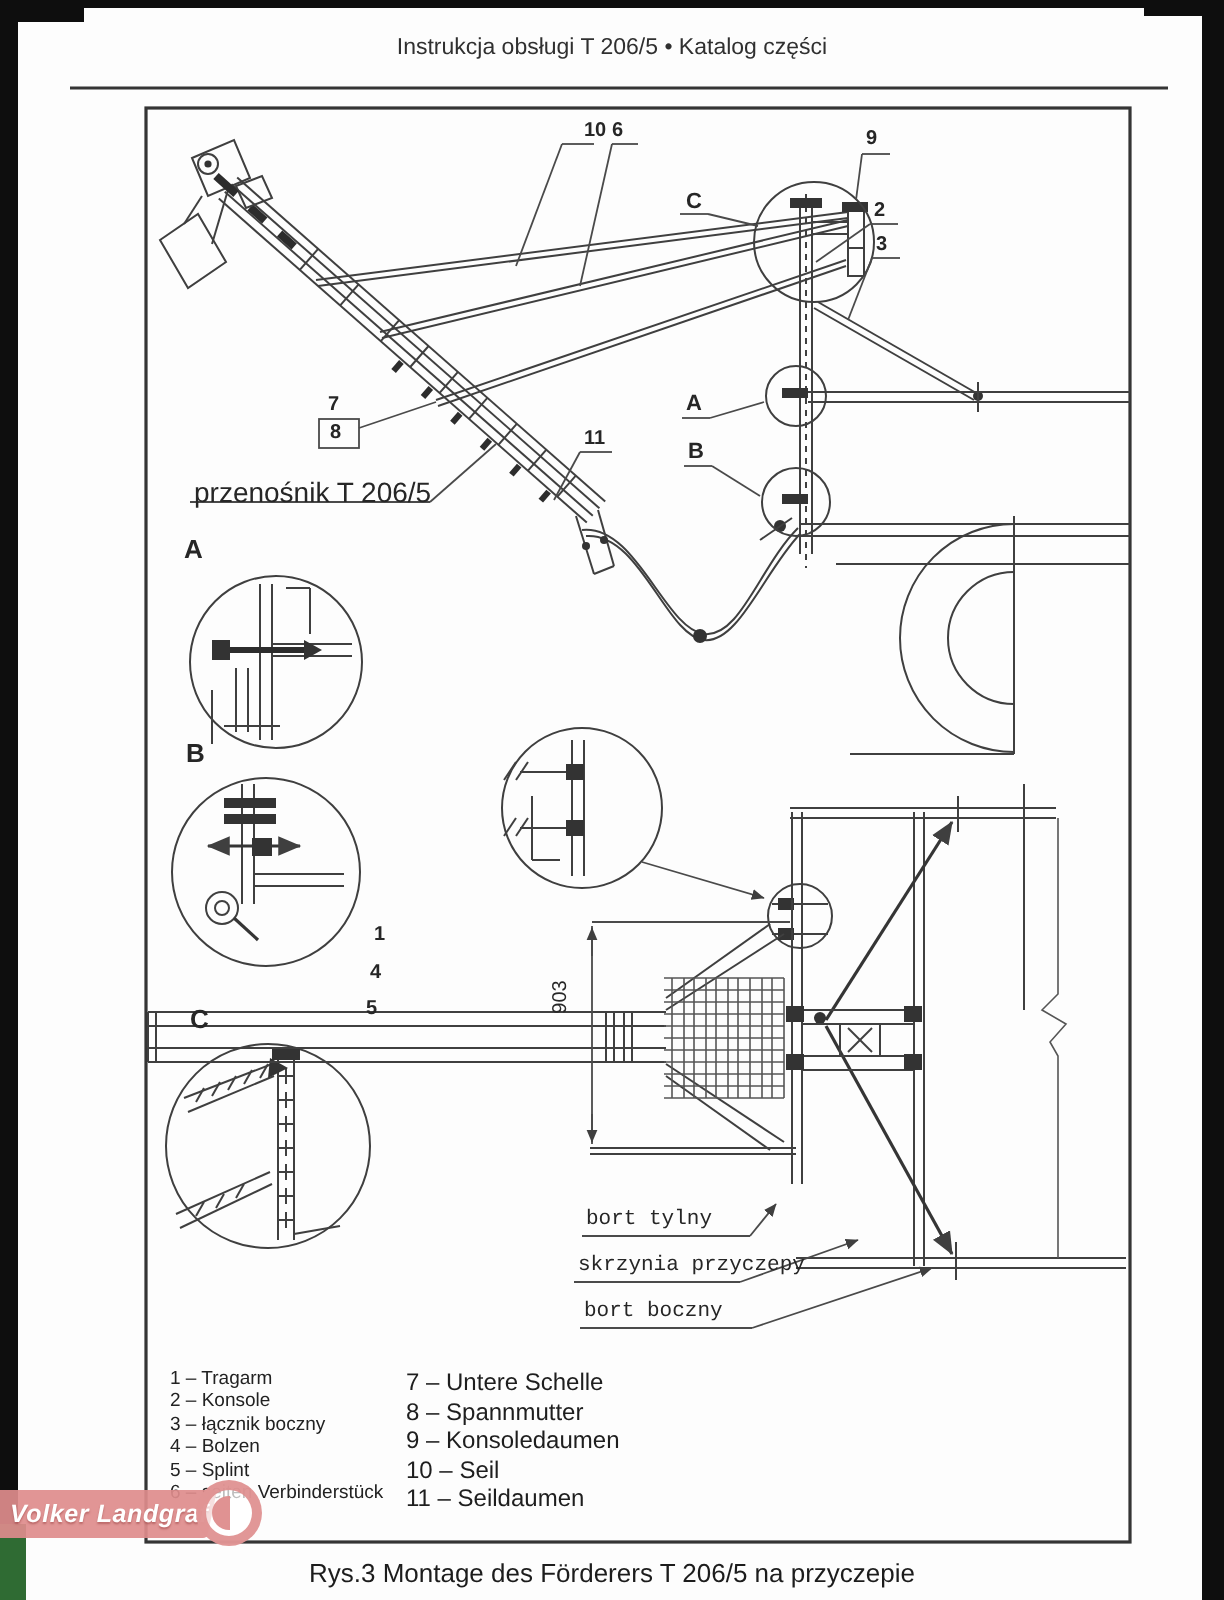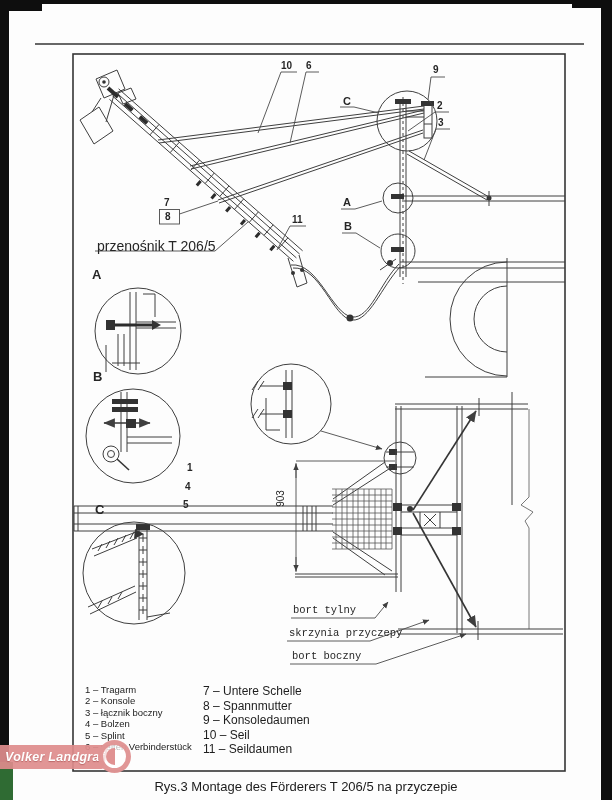--- a/index.html
+++ b/index.html
@@ -46,20 +46,21 @@
 
 <div id="page">
 
   <div class="band" style="left:0;top:0;width:9px;height:800px;"></div>
   <div class="band" style="left:601px;top:0;width:11px;height:800px;"></div>
   <div class="band" style="left:0;top:0;width:612px;height:4px;"></div>
   <div class="band" style="left:0;top:0;width:42px;height:11px;"></div>
   <div class="band" style="left:572px;top:0;width:40px;height:8px;"></div>
   <div class="green-corner"></div>
 
+  <div class="lbl hdr">Instrukcja obsługi T 206/5 • Katalog części</div>
   <div class="lbl cap">Rys.3 Montage des Förderers  T 206/5 na przyczepie</div>
 
   <svg width="612" height="800" viewBox="0 0 612 800">
     <defs>
       <marker id="mA" viewBox="0 0 10 10" refX="8.5" refY="5" markerWidth="8" markerHeight="8" orient="auto-start-reverse">
         <path d="M0,1.2 L9,5 L0,8.8 z" fill="#3f3f3f"></path>
       </marker>
     </defs>
 
     <g>
@@ -380,21 +381,21 @@
         <line class="h" x1="291" y1="618" x2="375" y2="618"></line>
         <line class="h" x1="375" y1="618" x2="388" y2="602" marker-end="url(#mA)"></line>
         <line class="h" x1="287" y1="641" x2="370" y2="641"></line>
         <line class="h" x1="370" y1="641" x2="429" y2="620" marker-end="url(#mA)"></line>
         <line class="h" x1="290" y1="664" x2="376" y2="664"></line>
         <line class="h" x1="376" y1="664" x2="466" y2="634" marker-end="url(#mA)"></line>
       </g>
     </g>
   </svg>
 
-  <div class="lbl co" style="left:281px;top:60px;text-align:right;">10</div>
+  <div class="lbl co" style="left:292px;top:60px;text-align:right;">10</div>
   <div class="lbl co" style="left:306px;top:60px;">6</div>
   <div class="lbl co" style="left:433px;top:64px;">9</div>
   <div class="lbl letter" style="left:343px;top:95px;">C</div>
   <div class="lbl co" style="left:437px;top:100px;">2</div>
   <div class="lbl co" style="left:438px;top:117px;">3</div>
   <div class="lbl letter" style="left:343px;top:196px;">A</div>
   <div class="lbl letter" style="left:344px;top:220px;">B</div>
   <div class="lbl co" style="left:164px;top:197px;">7</div>
   <div class="lbl co" style="left:165px;top:211px;">8</div>
   <div class="lbl co" style="left:292px;top:214px;">11</div>

